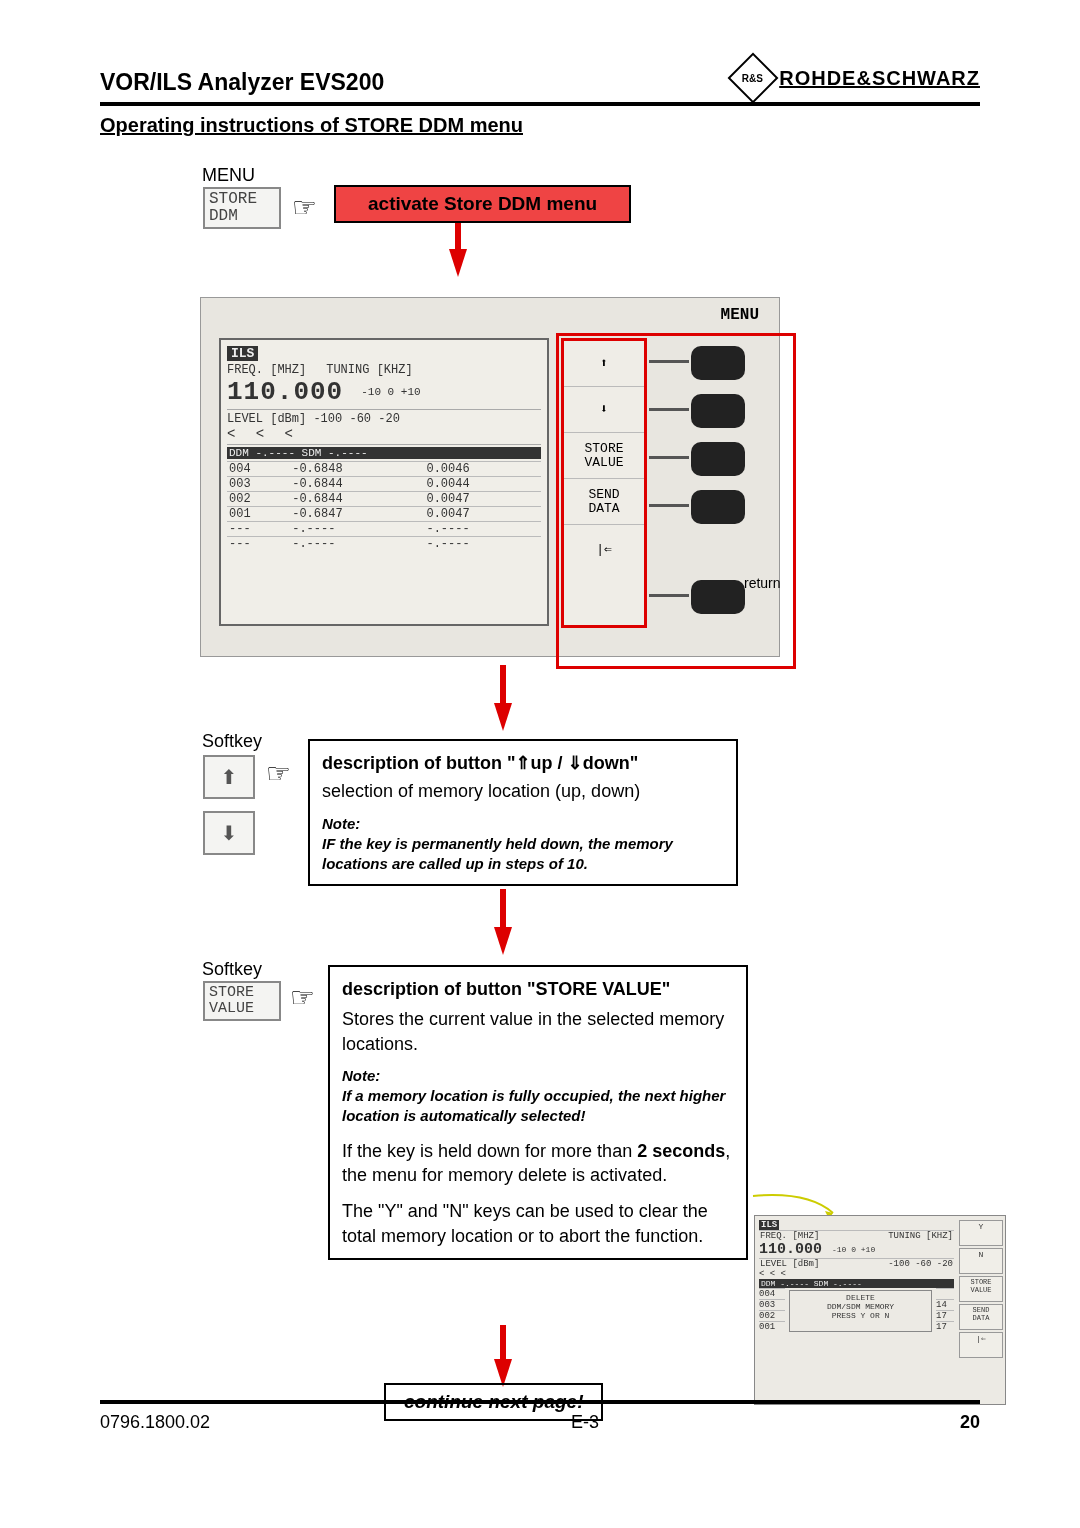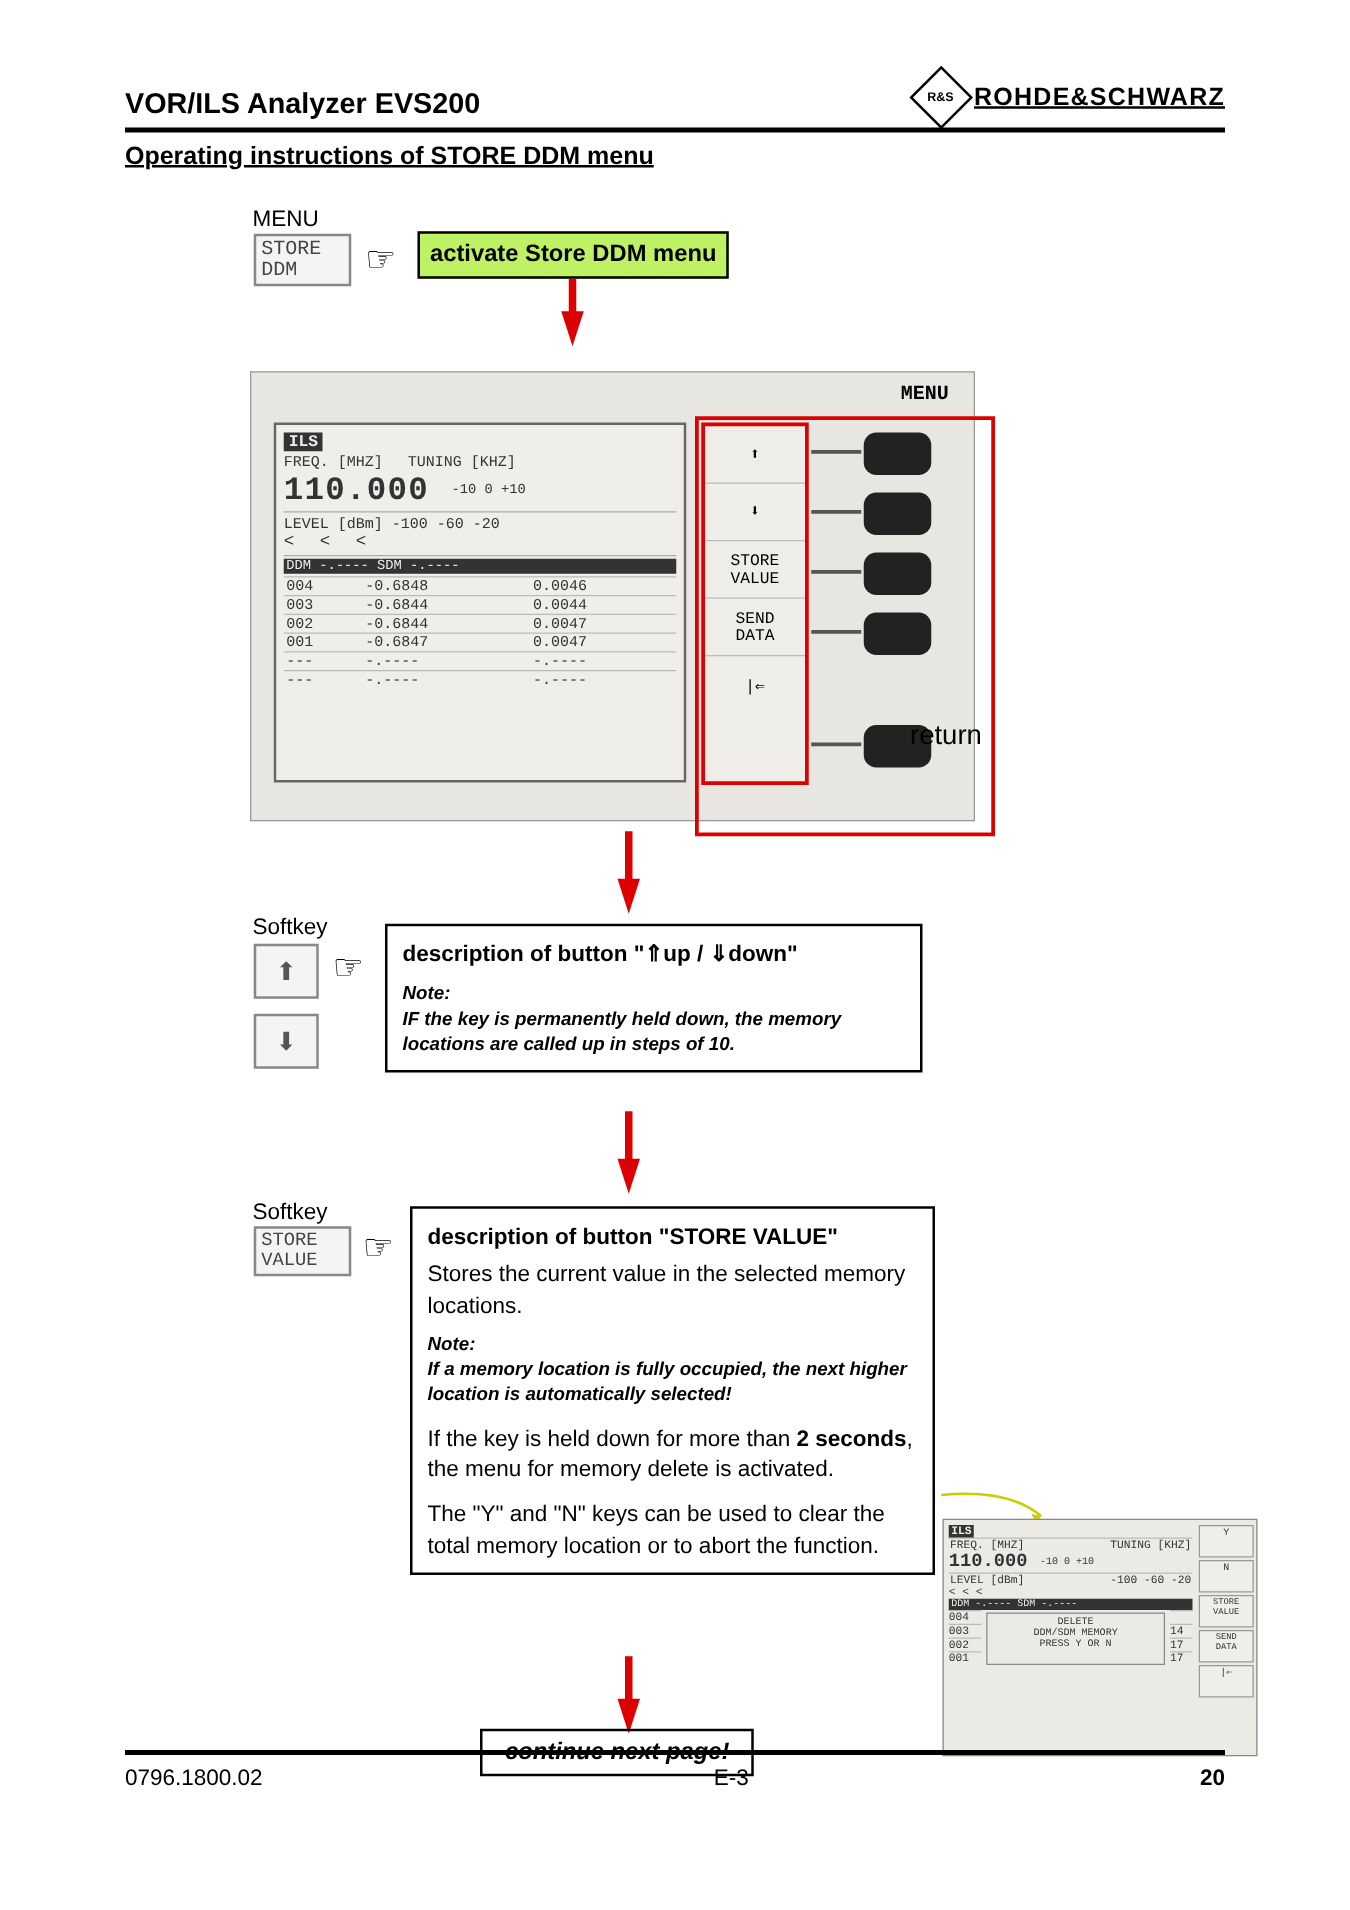--- a/index.html
+++ b/index.html
@@ -13,42 +13,42 @@
 .rs-text { font-size:20px; font-weight:bold; letter-spacing:1px;text-decoration:underline; }
 .rule { height:4px; background:#000; margin-top:6px; }
 .chap-row { display:flex; justify-content:flex-end; margin-top:6px; }
 .chap { border:2px solid #000; padding:2px 8px; font-size:19px; font-weight:bold; }
 .sect-title { font-size:20px; font-weight:bold; text-decoration:underline; margin-top:8px; }
 .content { position:relative; margin-top:28px; height:1150px; }
 .menu-lbl { position:absolute; left:102px; top:0; font-size:18px; }
 .menu-box { position:absolute; left:103px; top:22px; width:78px; border:2px solid #888; padding:2px 4px; font-family:'Courier New',monospace; font-size:16px; line-height:1.05; color:#444; background:#f4f4f2; }
 .ptr { position:absolute; font-size:28px; transform:scaleX(-1); }
 .ptr1 { left:192px; top:26px; }
-.act-box { position:absolute; left:234px; top:20px; border:2px solid #000; padding:6px 8px; font-size:19px; font-weight:bold; background:#bef264; }
+.act-box { position:absolute; left:234px; top:20px; border:2px solid #000; padding:6px 32px; font-size:19px; font-weight:bold; background:#ef4444; }
 .arrow-down { position:absolute; width:0; height:0; border-left:9px solid transparent; border-right:9px solid transparent; border-top:28px solid #d00; }
 .arrow-stem { position:absolute; width:6px; background:#d00; }
 .as1 { left:355px; top:58px; height:28px; } .ad1 { left:349px; top:84px; }
 .device { position:absolute; left:100px; top:132px; width:580px; height:360px; background:#e8e6e0; border:1px solid #999; }
 .dev-menu { position:absolute; right:20px; top:8px; font-family:'Courier New',monospace; font-weight:bold; font-size:16px; }
 .lcd { position:absolute; left:18px; top:40px; width:330px; height:288px; border:2px solid #666; background:#f0eee8; padding:6px; font-family:'Courier New',monospace; font-size:13px; color:#333; }
 .lcd .ils { background:#333; color:#eee; display:inline-block; padding:0 4px; font-weight:bold; }
 .lcd .freq-row { display:flex; gap:20px; font-size:12px; margin-top:2px;}
 .lcd .big { font-size:26px; font-weight:bold; letter-spacing:1px;}
 .lcd .tuning { font-size:11px; }
 .lcd hr{border:none;border-top:1px solid #aaa;margin:2px 0;}
 .lcd .lvl { font-size:12px; }
 .lcd .arrows { letter-spacing:6px; font-size:14px; }
 .lcd .ddm-row { background:#333; color:#eee; font-size:11px; display:flex; gap:6px; padding:0 2px;}
 .lcd table { font-size:12px; width:100%; border-collapse:collapse; margin-top:2px;}
 .lcd td { border-top:1px solid #bbb; padding:0 2px;}
 .softcol { position:absolute; left:360px; top:40px; width:86px; border:3px solid #d00; height:290px; background:#efede7; }
 .softcol .sk { height:46px; border-bottom:1px solid #bbb; display:flex;align-items:center;justify-content:center;font-family:'Courier New',monospace;font-size:13px; text-align:center; line-height:1.05;}
 .hwbtn { position:absolute; width:54px; height:34px; background:#222; border-radius:10px; }
 .hwline { position:absolute; height:3px; background:#555; width:40px; }
-.return-lbl { position:absolute; left:628px; top:410px; font-size:22px; }
+.return-lbl { position:absolute; left:644px; top:410px; font-size:14px; }
 .redframe { position:absolute; left:456px; top:168px; width:240px; height:336px; border:3px solid #d00; pointer-events:none; }
 .as2 { left:400px; top:500px; height:40px; } .ad2 { left:394px; top:538px; }
 .sk-lbl { position:absolute; font-size:18px; }
 .skl1 { left:102px; top:566px; }
 .upbox { position:absolute; left:103px; top:590px; width:52px; height:44px; border:2px solid #888; background:#f4f4f2; display:flex;align-items:center;justify-content:center;font-size:20px;color:#555;}
 .dnbox { position:absolute; left:103px; top:646px; width:52px; height:44px; border:2px solid #888; background:#f4f4f2; display:flex;align-items:center;justify-content:center;font-size:20px;color:#555;}
 .ptr2 { left:166px; top:592px; }
 .desc-box { position:absolute; border:2px solid #000; background:#fff; padding:10px 12px; font-size:18px; line-height:1.35; }
 .db1 { left:208px; top:574px; width:430px; }
 .db1 .ttl { font-weight:bold; margin-bottom:4px; }
@@ -179,20 +179,21 @@
 
     <div class="arrow-stem as2"></div>
     <div class="arrow-down ad2"></div>
 
     <div class="sk-lbl skl1">Softkey</div>
     <div class="upbox">⬆</div>
     <div class="dnbox">⬇</div>
     <div class="ptr ptr2">☜</div>
     <div class="desc-box db1">
       <div class="ttl">description of button "⇑up / ⇓down"</div>
+      <div>selection of memory location (up, down)</div>
       <div class="note"><b>Note:</b> <i>IF the key is permanently held down, the memory locations are called up in steps of 10.</i></div>
     </div>
 
     <div class="arrow-stem as3"></div>
     <div class="arrow-down ad3"></div>
 
     <div class="sk-lbl skl2">Softkey</div>
     <div class="svbox">
       <div>STORE</div>
         <div>VALUE</div>

